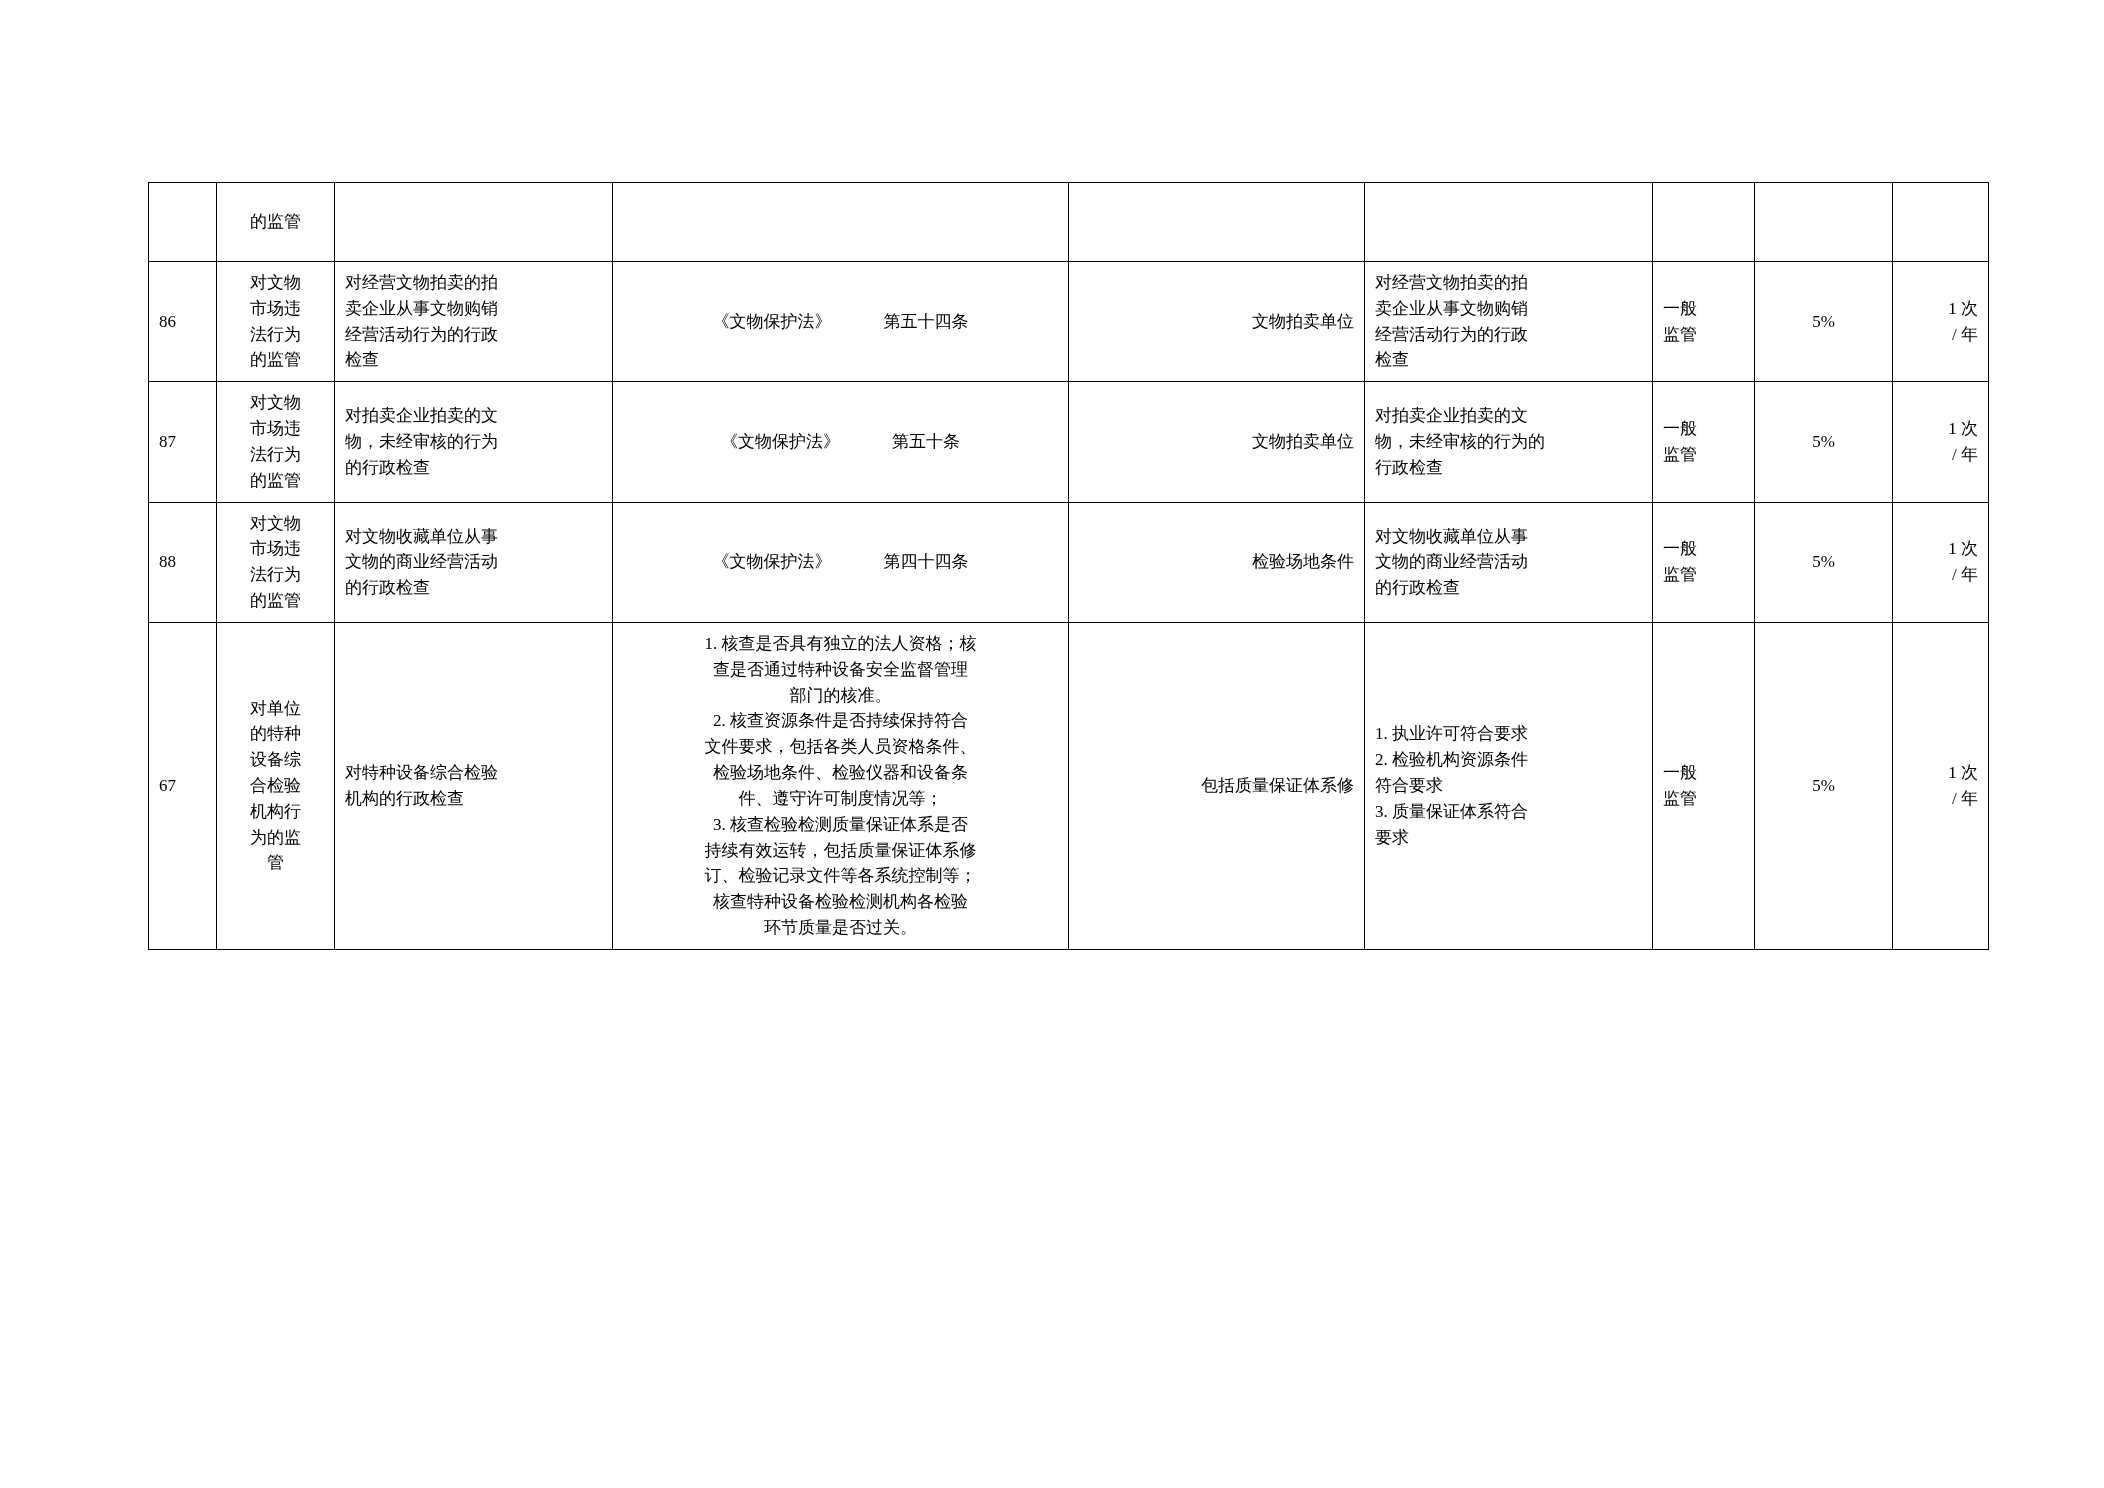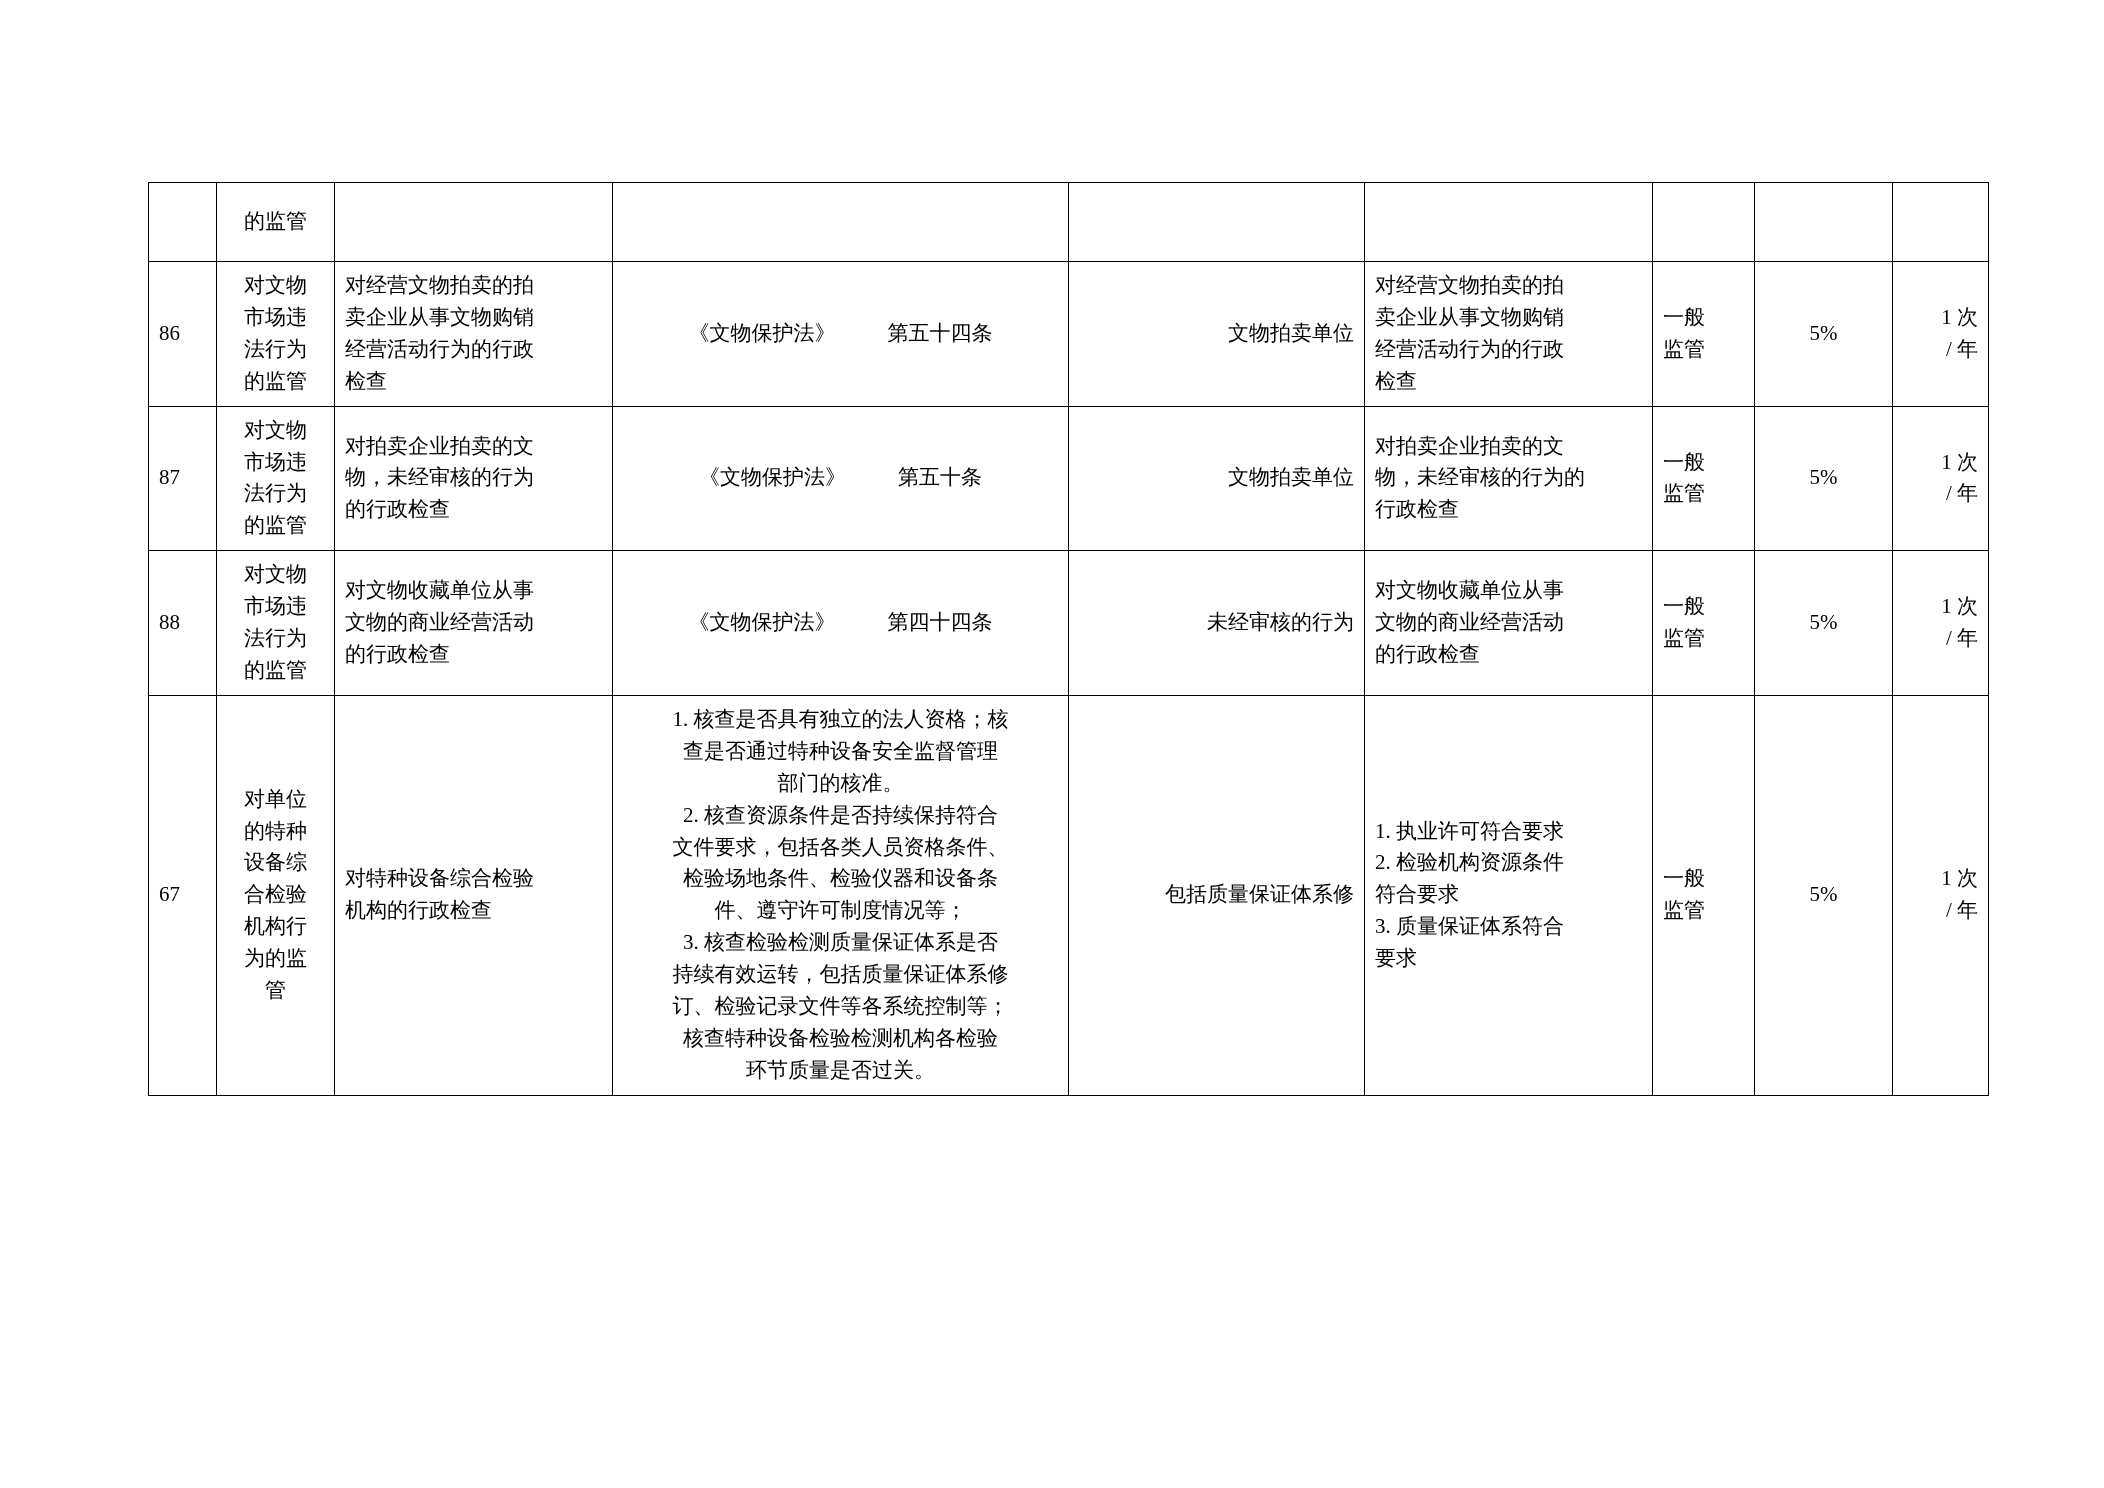--- a/index.html
+++ b/index.html
@@ -29,21 +29,21 @@
   }
   table.doc-table {
     border-collapse: collapse;
     table-layout: fixed;
     width: 1840px;
   }
   table.doc-table td {
     border: 1.4px solid #000000;
     vertical-align: middle;
     padding: 8px 10px;
-    font-size: 21px;
+    font-size: 17px;
     line-height: 1.52;
     font-family: "Liberation Serif", "DejaVu Serif", serif;
     word-wrap: break-word;
     overflow-wrap: break-word;
   }
   
   col.c-num    { width: 68px; }
   col.c-matter { width: 118px; }
   col.c-item   { width: 278px; }
   col.c-basis  { width: 456px; }
@@ -161,21 +161,21 @@
           <td class="matter narrow-wrap">对文物
 市场违
 法行为
 的监管</td>
           <td class="item multiline">对文物收藏单位从事
 文物的商业经营活动
 的行政检查</td>
           <td class="basis ctr">
             <span class="basis-inline">《文物保护法》</span><span class="basis-gap"></span><span class="basis-inline">第四十四条</span>
           </td>
-          <td class="object">未经审核的行为</td>
+          <td class="object">检验场地条件</td>
           <td class="content multiline">对文物收藏单位从事
 文物的商业经营活动
 的行政检查</td>
           <td class="level narrow-wrap">一般
 监管</td>
           <td class="ratio">5%</td>
           <td class="freq narrow-wrap">1 次
 / 年</td>
         </tr>
 

